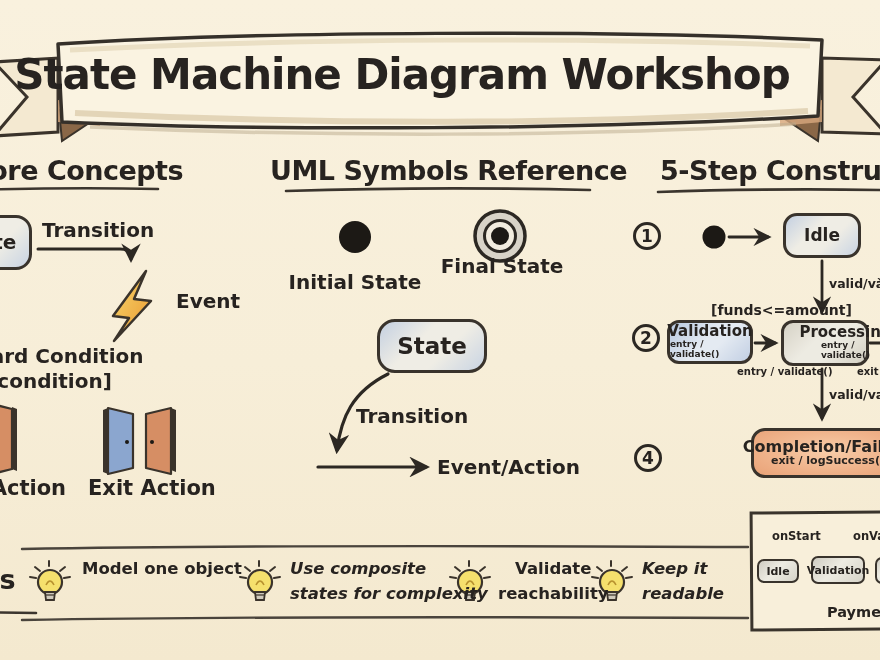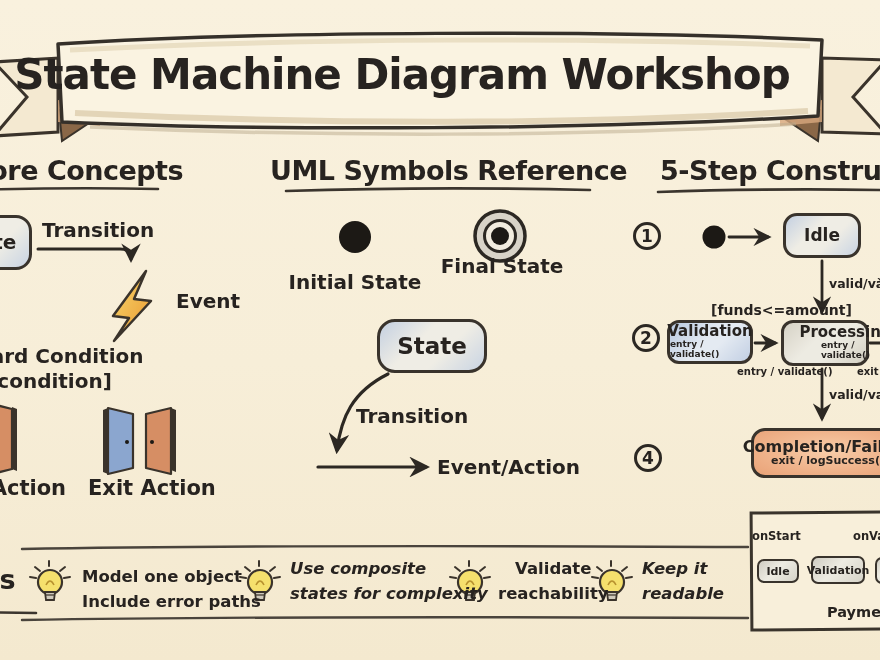--- a/index.html
+++ b/index.html
@@ -181,36 +181,35 @@
 <div class="abs sm" style="left:857px;top:366px;font-size:10px;">exit / lo</div>
 <div class="abs sm" style="left:829px;top:387px;font-size:12.5px;">valid/valida</div>
 
 <div class="abs stepnum" style="left:634px;top:444px;">4</div>
 <div class="abs statebox salmonbox" style="left:751px;top:428px;width:154px;height:50px;border-width:3.5px;">
   <span class="boxtitle" style="font-size:16px;">Completion/Failure</span>
   <span class="boxsub" style="font-size:11px;">exit / logSuccess()</span>
 </div>
 
 <div class="abs hd" style="left:-46px;top:564px;font-size:27px;">Tips</div>
-<div class="abs tip" style="left:82px;top:556px;margin-top:8px;">
+<div class="abs tip" style="left:82px;top:556px;">
   <div>Model one object</div>
-  <div>Include error paths</div>
 </div>
 <div class="abs tip" style="left:290px;top:556px;font-style:italic;">
   <div>Use composite</div>
   <div>states for complexity</div>
 </div>
 <div class="abs tip" style="left:498px;top:556px;text-align:center;">
   <div>Validate</div>
   <div>reachability</div>
 </div>
 <div class="abs tip" style="left:642px;top:556px;font-style:italic;">
   <div>Keep it</div>
   <div>readable</div>
 </div>
 
 <div class="abs" style="left:750px;top:511px;width:145px;height:120px;border:3px solid #3a342c;box-sizing:border-box;background:#f8efda;transform:rotate(-.4deg);"></div>
-<div class="abs sm" style="left:752px;top:529px;font-size:11.5px;">onStart</div>
+<div class="abs sm" style="left:772px;top:529px;font-size:11.5px;">onStart</div>
 <div class="abs sm" style="left:853px;top:529px;font-size:11.5px;">onValid</div>
 <div class="abs minibox" style="left:757px;top:559px;width:42px;height:24px;">Idle</div>
 <div class="abs minibox" style="left:811px;top:556px;width:54px;height:28px;">Validation</div>
 <div class="abs minibox" style="left:875px;top:557px;width:22px;height:27px;"></div>
 <div class="abs sm" style="left:827px;top:604px;font-size:14.5px;">Payment</div>
 
 </body></html>

